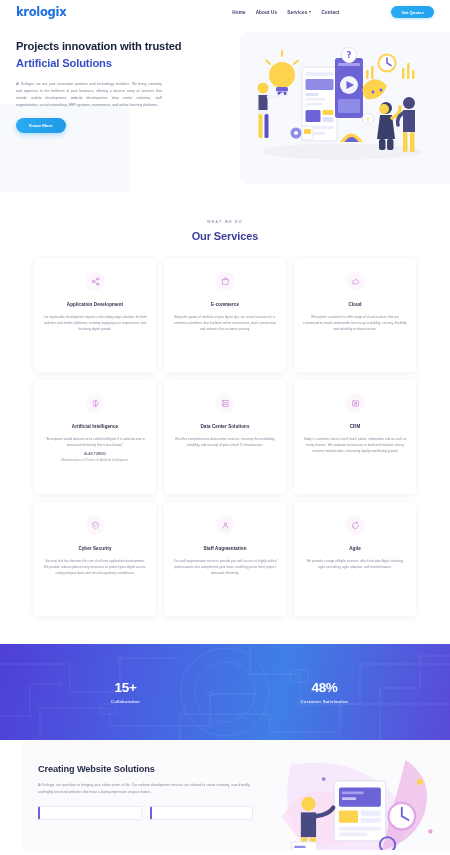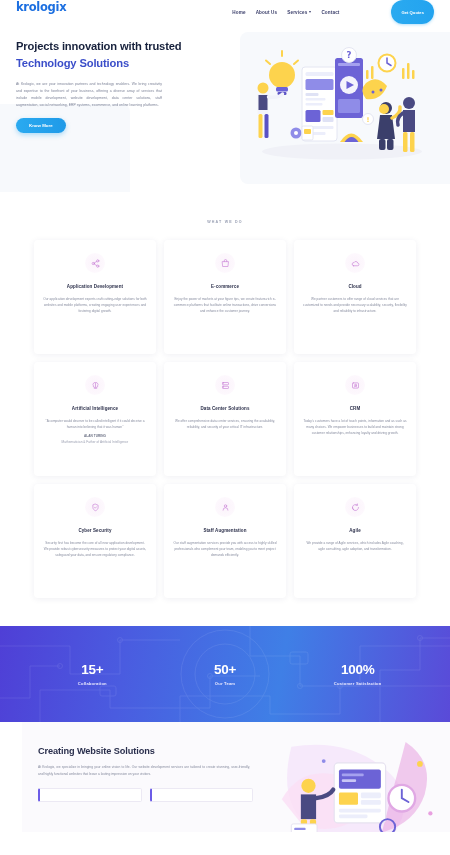--- a/index.html
+++ b/index.html
@@ -10,21 +10,21 @@
     background: #ffffff;
     font-family: "Liberation Sans", sans-serif;
     -webkit-font-smoothing: antialiased;
   }
   .page { position: relative; width: 450px; height: 855px; background: #fff; overflow: hidden; }
 
   
   .navbar {
     position: relative; z-index: 40;
     height: 24px;
-    display: flex; 
+    display: flex; align-items: center;
     padding: 0 16px;
     background: #ffffff;
   }
   .logo {
     font-size: 11.5px; font-weight: 700; letter-spacing: -0.3px;
     color: #1c6fe0; font-family: "DejaVu Sans", sans-serif;
   }
   .nav-links { display: flex; align-items: center; gap: 10px; margin-left: 166px; }
   .nav-link {
     font-size: 4.6px; font-weight: 600; color: #3b3f6b;
@@ -171,21 +171,21 @@
     </div>
     <button class="nav-cta">Get Quotes</button>
   </nav>
 
   <section class="hero">
     <div class="hero-bg-right"></div>
     <div class="hero-bg-left"></div>
 
     <div class="hero-inner">
       <div class="hero-copy">
-        <h1 class="hero-title"><span>Projects innovation with trusted </span><span class="accent">Technology Solutions</span></h1>
+        <h1 class="hero-title"><span>Projects innovation with trusted </span><span class="accent">Artificial Solutions</span></h1>
         <p class="hero-desc">At Krologix, we are your innovation partners and technology enablers. We bring creativity and expertise to the forefront of your business, offering a diverse array of services that include mobile development, website development, data center solutions, staff augmentation, social networking, ERP systems, ecommerce, and online learning platforms.</p>
         <button class="btn-primary">Know More</button>
       </div>
     </div>
 
     <svg class="hero-art" viewBox="0 0 400 250">
       <ellipse cx="200" cy="215" rx="160" ry="16" fill="#f0f1f7"></ellipse>
 
       <circle cx="80" cy="62" r="26" fill="#fdd34d"></circle>
       <rect x="68" y="86" width="24" height="9" rx="3" fill="#6c63d6"></rect>
@@ -256,20 +256,21 @@
       <rect x="120" y="164" width="22" height="28" rx="3" fill="#ffffff" stroke="#e4e6f2" stroke-width="2"></rect>
       <rect x="124" y="170" width="14" height="10" rx="2" fill="#fdd34d"></rect>
 
       <path d="M196 196 q22 -34 46 0 z" fill="#fdd34d"></path>
       <path d="M205 196 q14 -20 28 0 z" fill="#6c63d6"></path>
     </svg>
   </section>
 
   <section class="services">
     <div class="sec-kicker">WHAT WE DO</div>
+    <h2 class="sec-title">Our Services</h2>
 
     <div class="cards">
 
       <div class="card">
         <div class="card-icon">
           <svg viewBox="0 0 24 24" fill="none" stroke="#c87fd6" stroke-width="1.7" stroke-linecap="round" stroke-linejoin="round">
             <circle cx="18" cy="5" r="3"></circle>
               <circle cx="6" cy="12" r="3"></circle>
               <circle cx="18" cy="19" r="3"></circle>
             <line x1="8.6" y1="10.5" x2="15.4" y2="6.5"></line>
@@ -399,25 +400,21 @@
         <rect x="290" y="26" width="18" height="12" rx="2"></rect>
         <rect x="100" y="60" width="16" height="10" rx="2"></rect>
       </g>
     </svg>
     <div class="stats-inner">
       <div class="stat">
         <div class="stat-num">15+</div>
         <div class="stat-label">Collaboration</div>
       </div>
       <div class="stat">
-        <div class="stat-num">50+</div>
-        <div class="stat-label">Our Team</div>
-      </div>
-      <div class="stat">
-        <div class="stat-num">100%</div>
+        <div class="stat-num">48%</div>
         <div class="stat-label">Customer Satisfaction</div>
       </div>
     </div>
   </section>
 
   <section class="websol">
     <h2 class="websol-title">Creating Website Solutions</h2>
     <p class="websol-desc">At Krologix, we specialize in bringing your online vision to life. Our website development services are tailored to create stunning, user-friendly, and highly functional websites that leave a lasting impression on your visitors.</p>
     <div class="websol-fields">
       <div class="field"></div>

